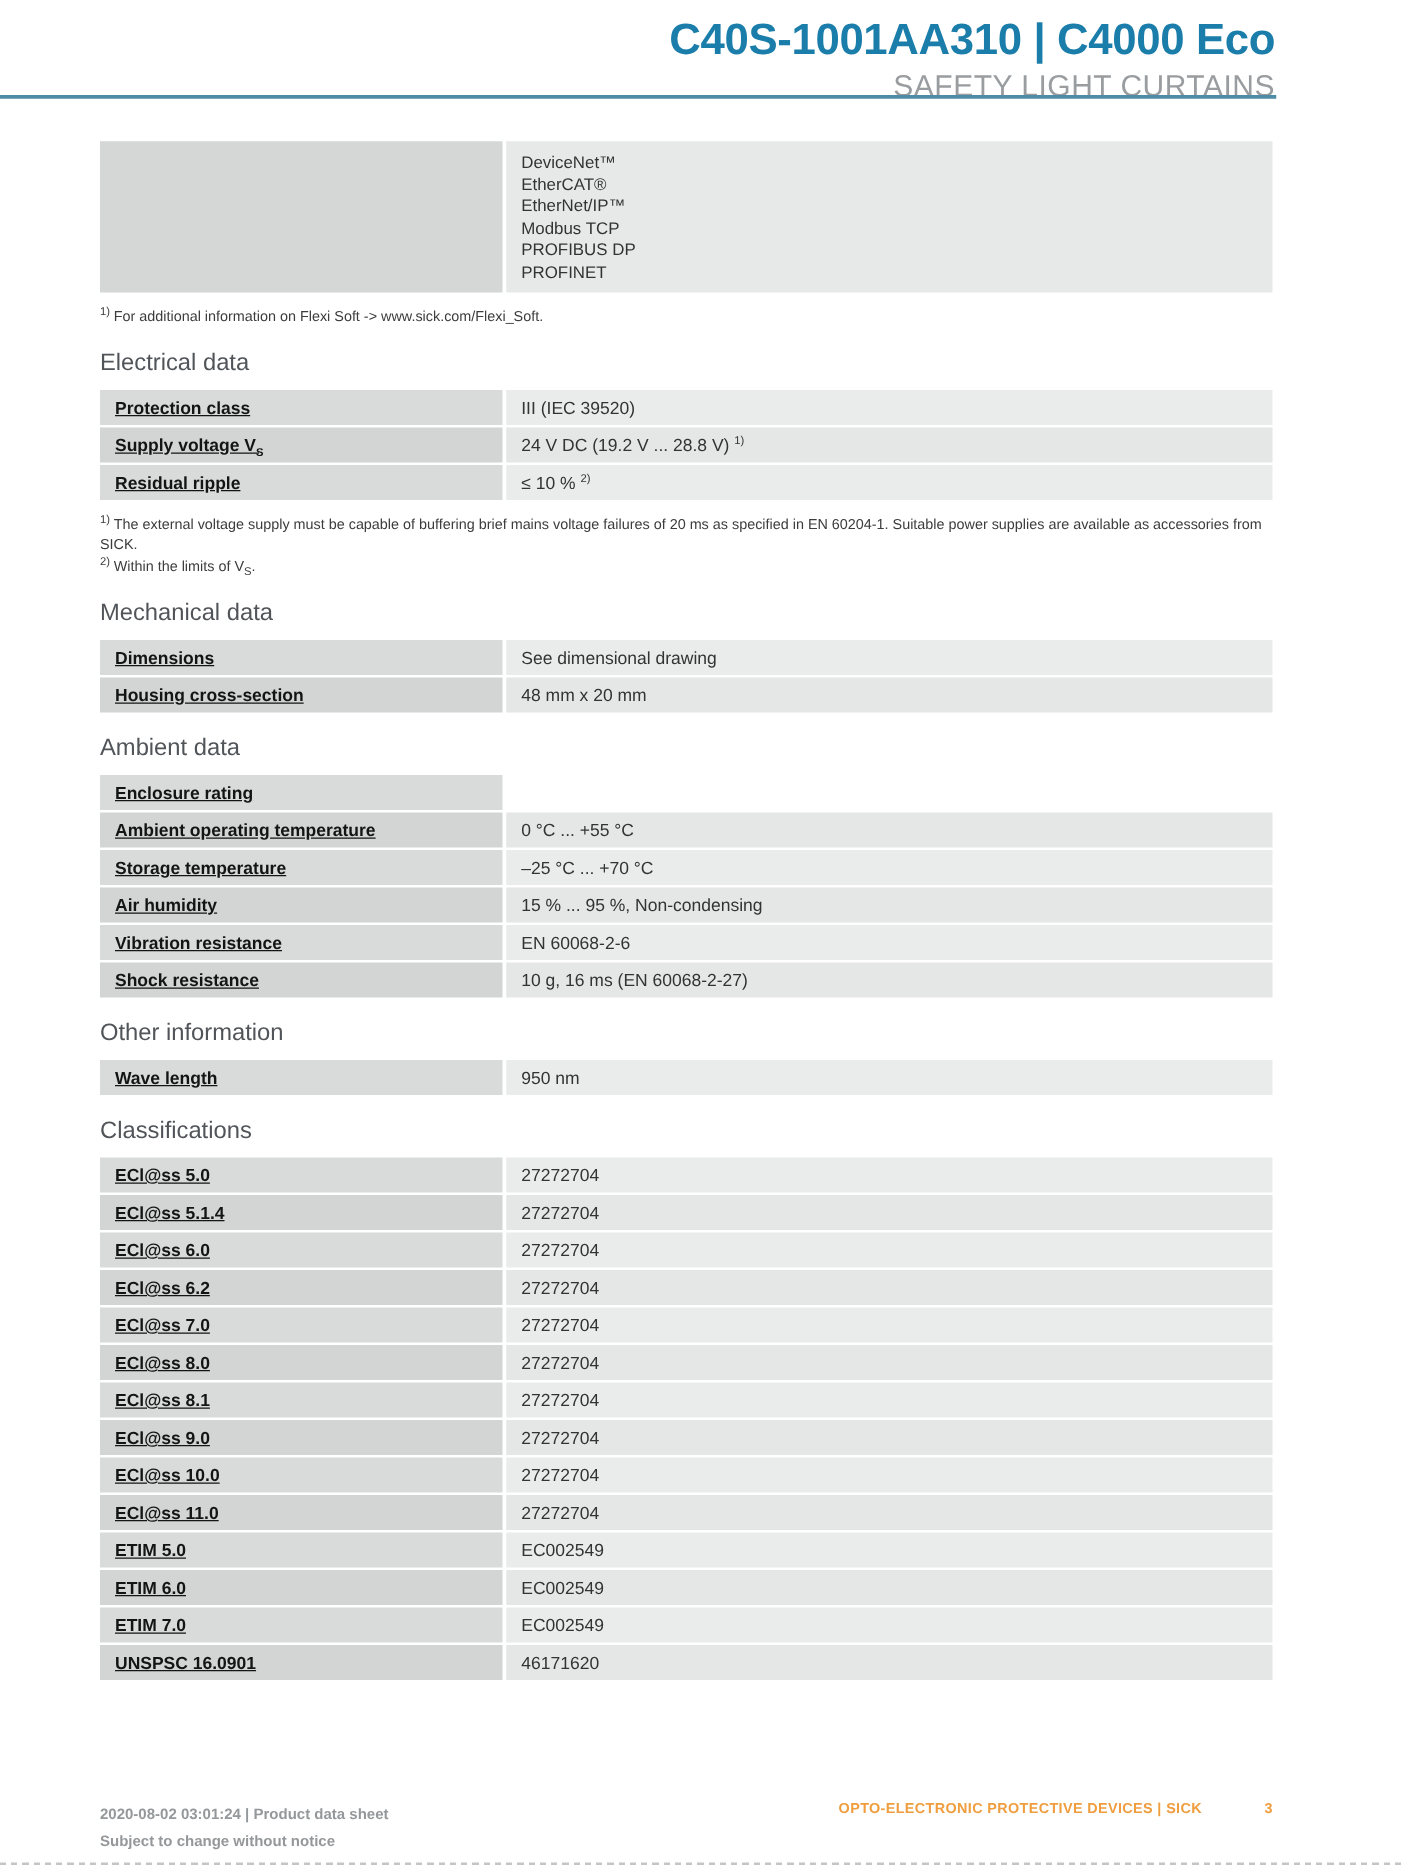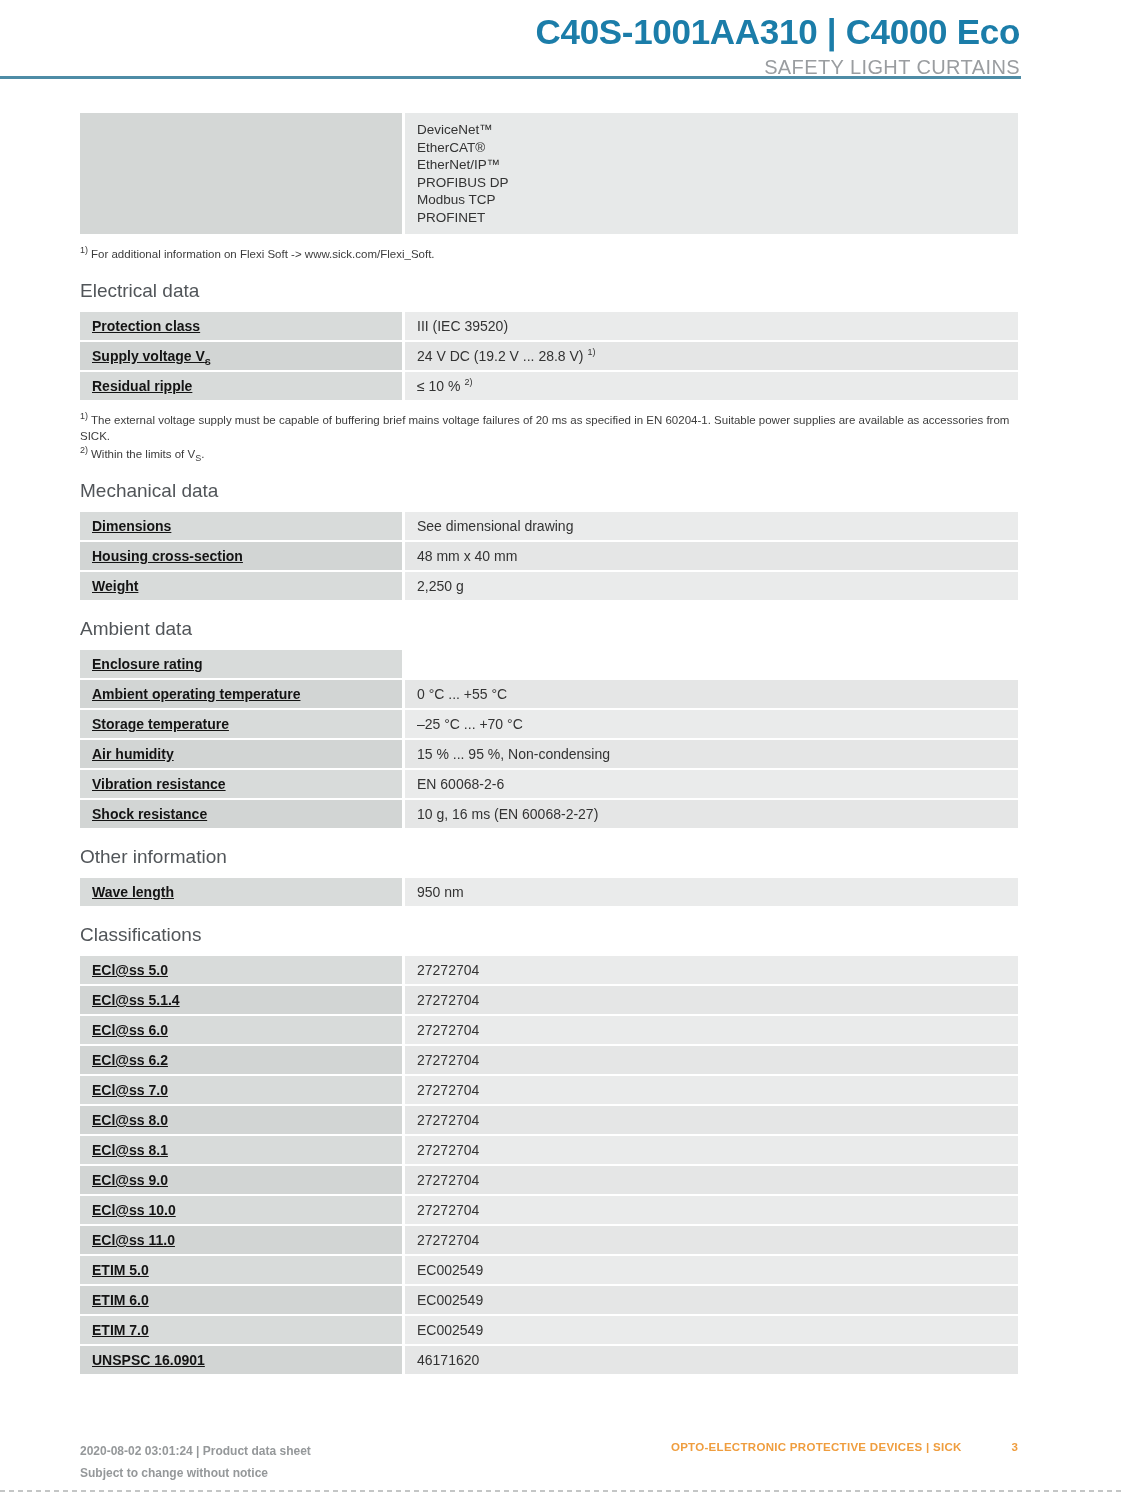--- a/index.html
+++ b/index.html
@@ -11,21 +11,21 @@
   }
   *{margin:0;padding:0;box-sizing:border-box;}
   html,body{background:#ffffff;}
   body{
     width:1124px;height:1500px;position:relative;overflow:hidden;
     font-family:"Liberation Sans", sans-serif;color:#2e2e2e;
   }
   
   .header{position:absolute;top:12px;right:104px;text-align:right;}
   .doc-title{font-size:35px;font-weight:bold;color:var(--accent);letter-spacing:-0.3px;}
-  .doc-subtitle{font-size:20px;color:#9a9da0;margin-top:4px;letter-spacing:0.4px;}
+  .doc-subtitle{font-size:24px;color:#9a9da0;margin-top:4px;letter-spacing:0.4px;}
   .header-rule{position:absolute;top:76px;left:0;width:1021px;height:3px;background:var(--rule);}
   
   .content{position:absolute;left:80px;top:103px;width:938px;}
   .table{width:100%;}
   .trow{display:flex;margin-top:2px;}
   .trow:first-child{margin-top:0;}
   .tlabel{width:322px;flex:0 0 322px;padding:7px 10px 7px 12px;font-size:14px;line-height:14px;
           font-weight:bold;color:#141414;margin-right:3px;text-decoration:underline;}
   .tvalue{flex:1 1 auto;padding:7px 10px 7px 12px;font-size:14px;line-height:14px;color:#333;}
   .trow:nth-child(odd) .tlabel{background:var(--label-odd);}
@@ -70,22 +70,22 @@
 
 <div class="content">
 
   <div class="table">
     <div class="trow if-row">
       <div class="tlabel"></div>
       <div class="tvalue">
           <div class="if-line">DeviceNet™</div>
           <div class="if-line">EtherCAT®</div>
           <div class="if-line">EtherNet/IP™</div>
+          <div class="if-line">Modbus TCP</div>
           <div class="if-line">PROFIBUS DP</div>
-          <div class="if-line">Modbus TCP</div>
           <div class="if-line">PROFINET</div>
         </div>
     </div>
   </div>
 
   <div class="footnotes">
       <div class="footnote"><span class="fn-marker">1)</span>For additional information on Flexi Soft -&gt; www.sick.com/Flexi_Soft.</div>
     </div>
 
   <section>
@@ -112,25 +112,21 @@
 
   <section>
     <h2 class="sec-title">Mechanical data</h2>
     <div class="table">
         <div class="trow">
           <div class="tlabel">Dimensions</div>
           <div class="tvalue">See dimensional drawing</div>
         </div>
         <div class="trow">
           <div class="tlabel">Housing cross-section</div>
-          <div class="tvalue">48 mm x 40 mm</div>
-        </div>
-        <div class="trow">
-          <div class="tlabel">Weight</div>
-          <div class="tvalue">2,250 g</div>
+          <div class="tvalue">48 mm x 20 mm</div>
         </div>
       </div>
   </section>
 
   <section>
     <h2 class="sec-title">Ambient data</h2>
     <div class="table">
         <div class="trow">
           <div class="tlabel">Enclosure rating</div>
         </div>

